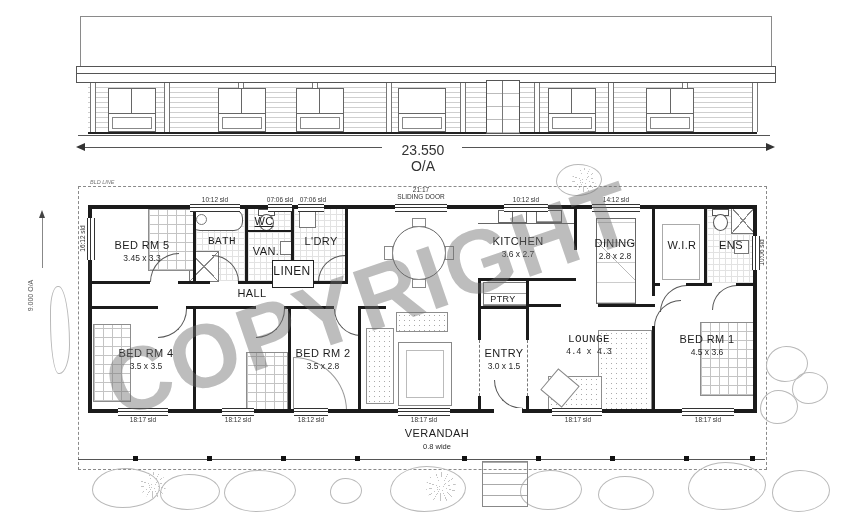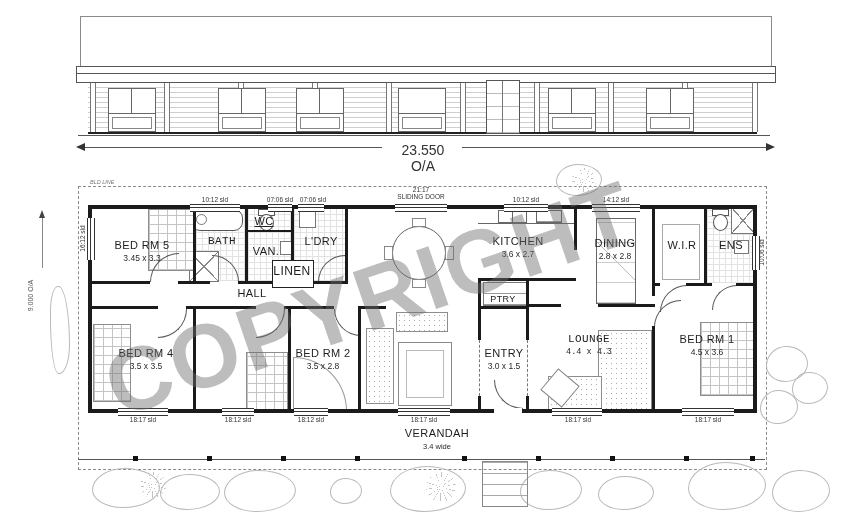--- a/index.html
+++ b/index.html
@@ -322,21 +322,21 @@
   <div class="dim" style="left:238px;top:416px;">18:12 sld</div>
   <div class="dim" style="left:311px;top:416px;">18:12 sld</div>
   <div class="dim" style="left:424px;top:416px;">18:17 sld</div>
   <div class="dim" style="left:578px;top:416px;">18:17 sld</div>
   <div class="dim" style="left:708px;top:416px;">18:17 sld</div>
   <div class="vdim" style="left:52px;top:235px;">16:12 sld</div>
   <div class="vdim" style="left:731px;top:249px;">10:06 sld</div>
 
   <div class="rm" style="left:437px;top:428px;">
       <span class="nm">VERANDAH</span>
-      <span class="sz" style="font-size:7.5px;">3.4 wide</span>
+      <span class="sz" style="font-size:7.5px;">0.8 wide</span>
     </div>
   <div style="position:absolute;left:78px;top:459px;width:687px;height:1px;background:#555;z-index:9;"></div>
   <div class="vpost" style="left:133px;top:456px;"></div>
   <div class="vpost" style="left:207px;top:456px;"></div>
   <div class="vpost" style="left:281px;top:456px;"></div>
   <div class="vpost" style="left:355px;top:456px;"></div>
   <div class="vpost" style="left:462px;top:456px;"></div>
   <div class="vpost" style="left:536px;top:456px;"></div>
   <div class="vpost" style="left:610px;top:456px;"></div>
   <div class="vpost" style="left:684px;top:456px;"></div>

